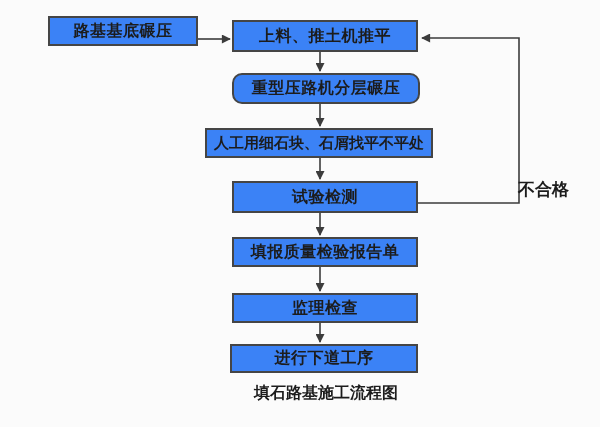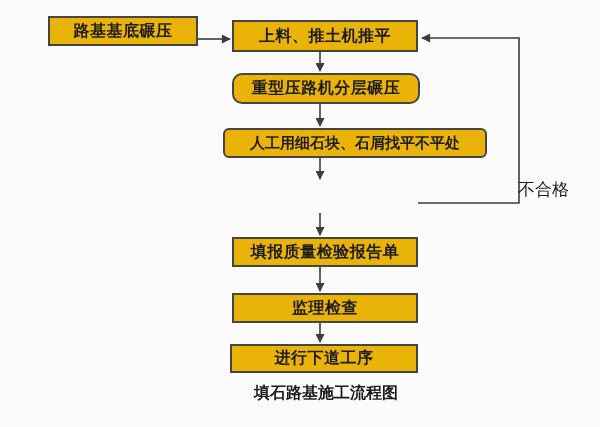--- a/index.html
+++ b/index.html
@@ -24,41 +24,41 @@
   }
   .connectors line, .connectors polyline {
     stroke: #3c3c3c;
     stroke-width: 1.6;
     fill: none;
   }
   .node {
     position: absolute;
     box-sizing: border-box;
     border: 2px solid #454545;
-    background: #eab308;
+    background: #3b82f6;
     display: flex;
     align-items: center;
     justify-content: center;
     color: #1c1c1c;
     font-size: 16px;
     font-weight: bold;
     letter-spacing: 0.5px;
     white-space: nowrap;
   }
   .node.small-text {
     font-size: 15px;
     letter-spacing: 0px;
   }
   .edge-label {
     position: absolute;
     left: 518px;
     top: 178px;
     color: #1c1c1c;
     font-size: 17px;
-    font-weight: normal;
+    font-weight: bold;
     white-space: nowrap;
   }
   .caption {
     position: absolute;
     left: 233px;
     top: 383px;
     width: 186px;
     text-align: center;
     color: #1c1c1c;
     font-size: 16px;
@@ -100,24 +100,27 @@
   </div>
 
   <div class="node" style="left:232px; top:20px; width:186px; height:32px;">
     <span>上料、推土机推平</span>
   </div>
 
   <div class="node" style="left:232px; top:73px; width:188px; height:31px;border-radius:10px;">
     <span>重型压路机分层碾压</span>
   </div>
 
-  <div class="node small-text" style="left:223px; top:128px; width:264px; height:30px;border-radius:6px;">
+  <div class="node small-text" style="left:205px; top:128px; width:228px; height:30px;">
     <span>人工用细石块、石屑找平不平处</span>
   </div>
 
+  <div class="node" style="left:232px; top:181px; width:186px; height:32px;">
+    <span>试验检测</span>
+  </div>
 
   <div class="node" style="left:232px; top:237px; width:186px; height:30px;">
     <span>填报质量检验报告单</span>
   </div>
 
   <div class="node" style="left:232px; top:293px; width:186px; height:30px;align-items:center;">
     <span>监理检查</span>
   </div>
 
   <div class="node" style="left:230px; top:344px; width:188px; height:29px;">

